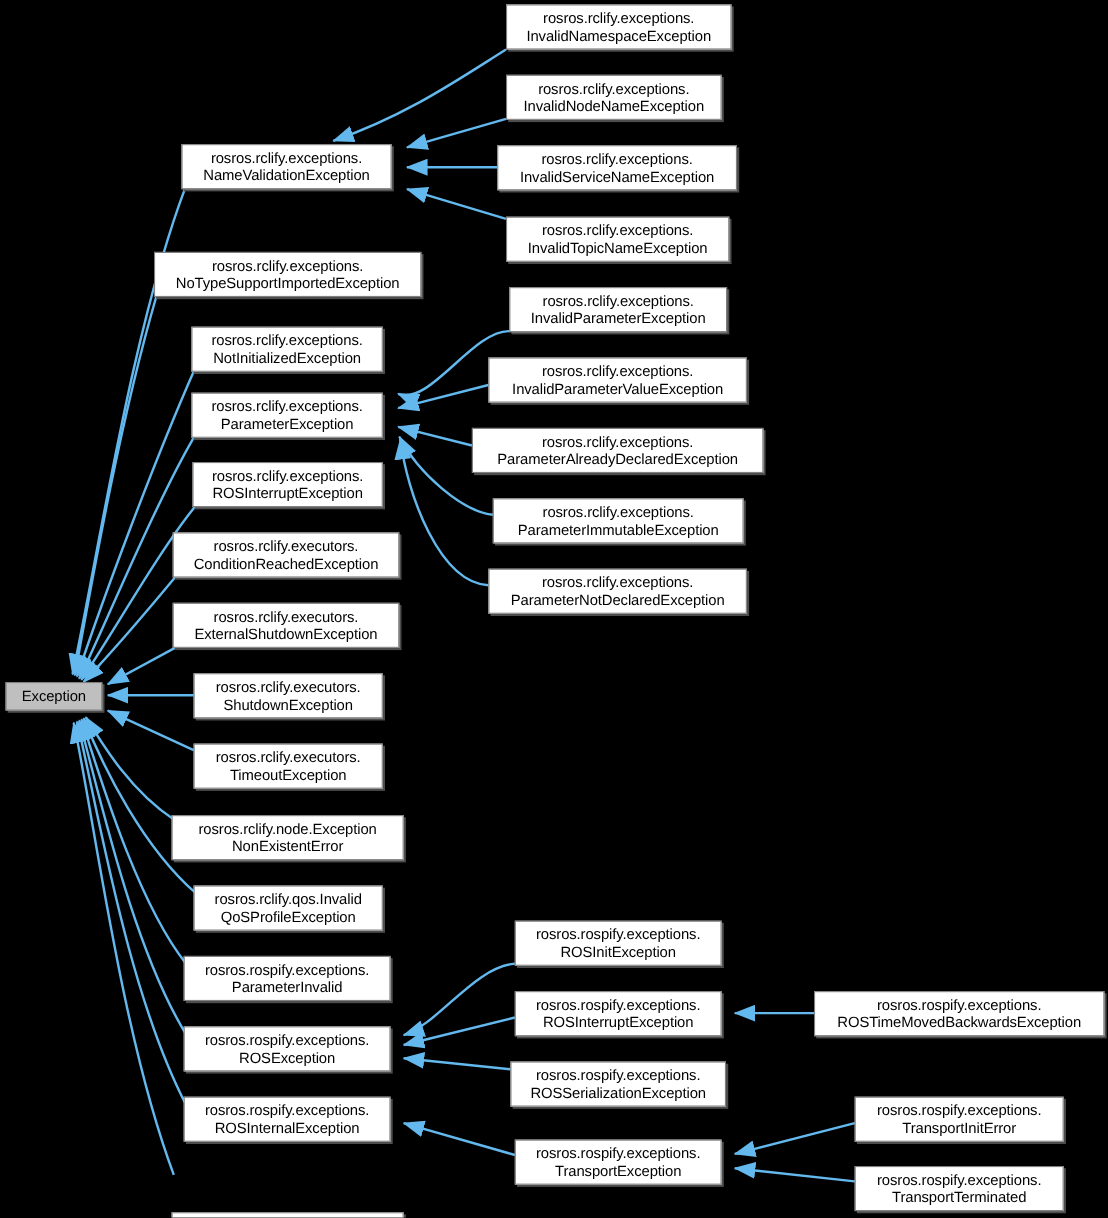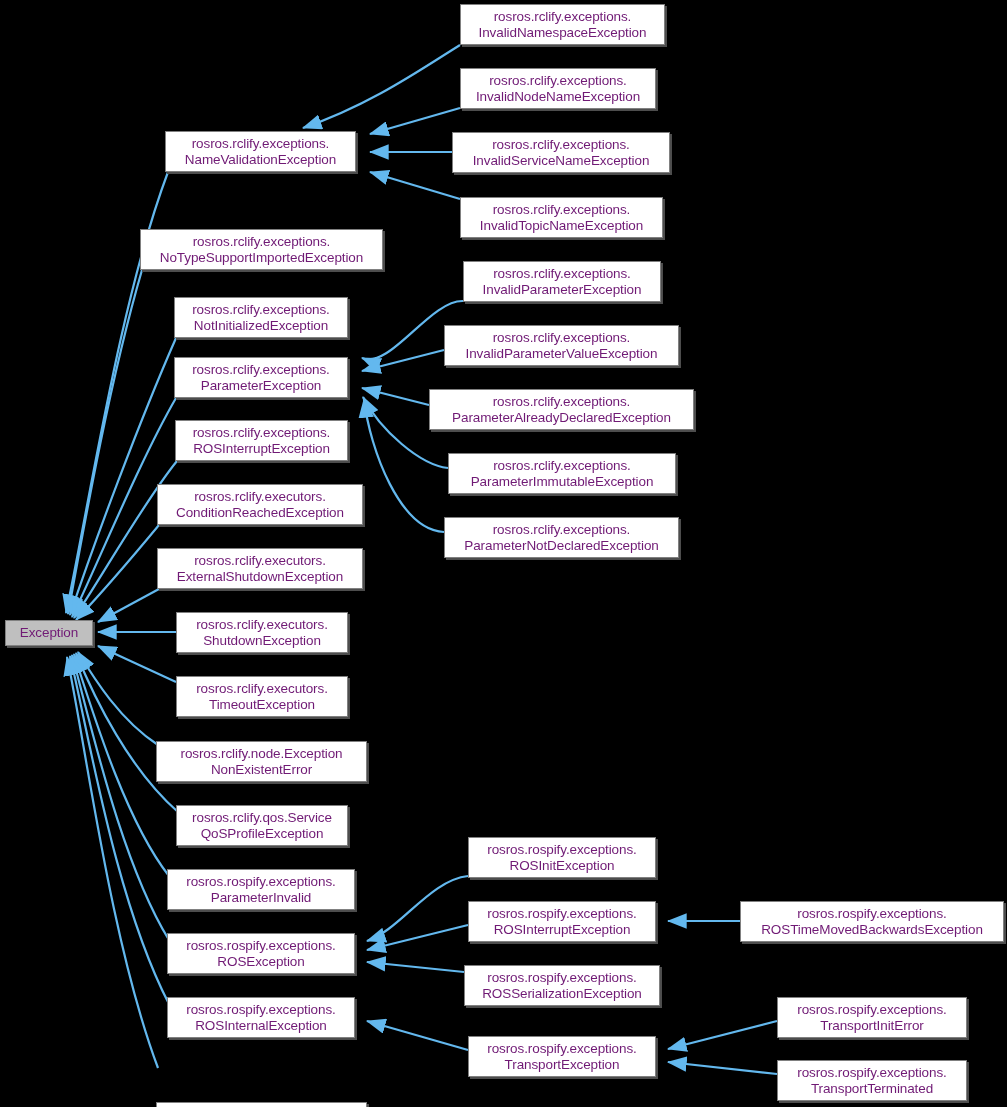--- a/index.html
+++ b/index.html
@@ -25,21 +25,21 @@
   .class-node {
     position: absolute;
     box-sizing: border-box;
     background: #ffffff;
     border: 1px solid #808080;
     box-shadow: 2px 2px 0 0 #4d4d4d;
     display: flex;
     align-items: center;
     justify-content: center;
     text-align: center;
-    color: #701a75;
+    color: #000000;
     font-size: 13.5px;
     line-height: 16px;
     letter-spacing: -0.1px;
     z-index: 2;
   }
   .class-node.root-node {
     background: #bfbfbf;
     border: 1px solid #808080;
   }
   .class-node .node-label {
@@ -166,21 +166,21 @@
       </div>
       <div class="class-node" style="left: 176px; top: 676px; width: 172px; height: 41px;">
         <span class="node-label">rosros.rclify.executors.
 TimeoutException</span>
       </div>
       <div class="class-node" style="left: 156px; top: 741px; width: 211px; height: 41px;">
         <span class="node-label">rosros.rclify.node.Exception
 NonExistentError</span>
       </div>
       <div class="class-node" style="left: 176px; top: 805px; width: 172px; height: 41px;">
-        <span class="node-label">rosros.rclify.qos.Service
+        <span class="node-label">rosros.rclify.qos.Invalid
 QoSProfileException</span>
       </div>
       <div class="class-node" style="left: 167px; top: 869px; width: 188px; height: 41px;">
         <span class="node-label">rosros.rospify.exceptions.
 ParameterInvalid</span>
       </div>
       <div class="class-node" style="left: 468px; top: 837px; width: 188px; height: 41px;">
         <span class="node-label">rosros.rospify.exceptions.
 ROSInitException</span>
       </div>

